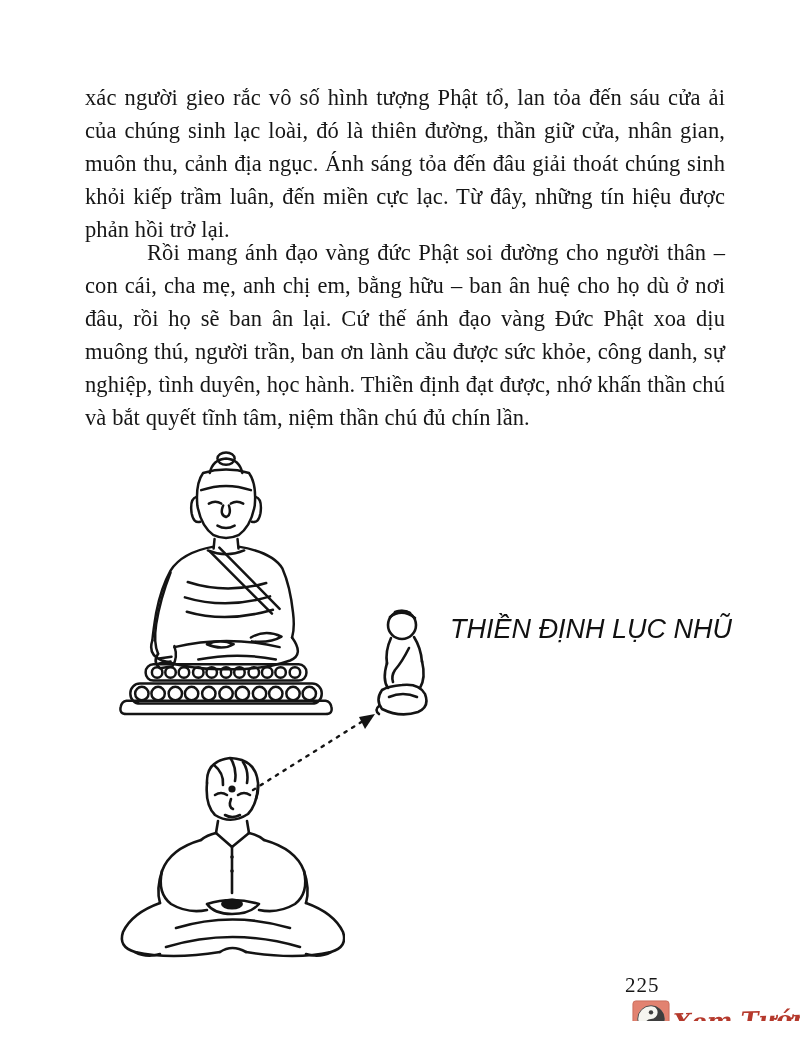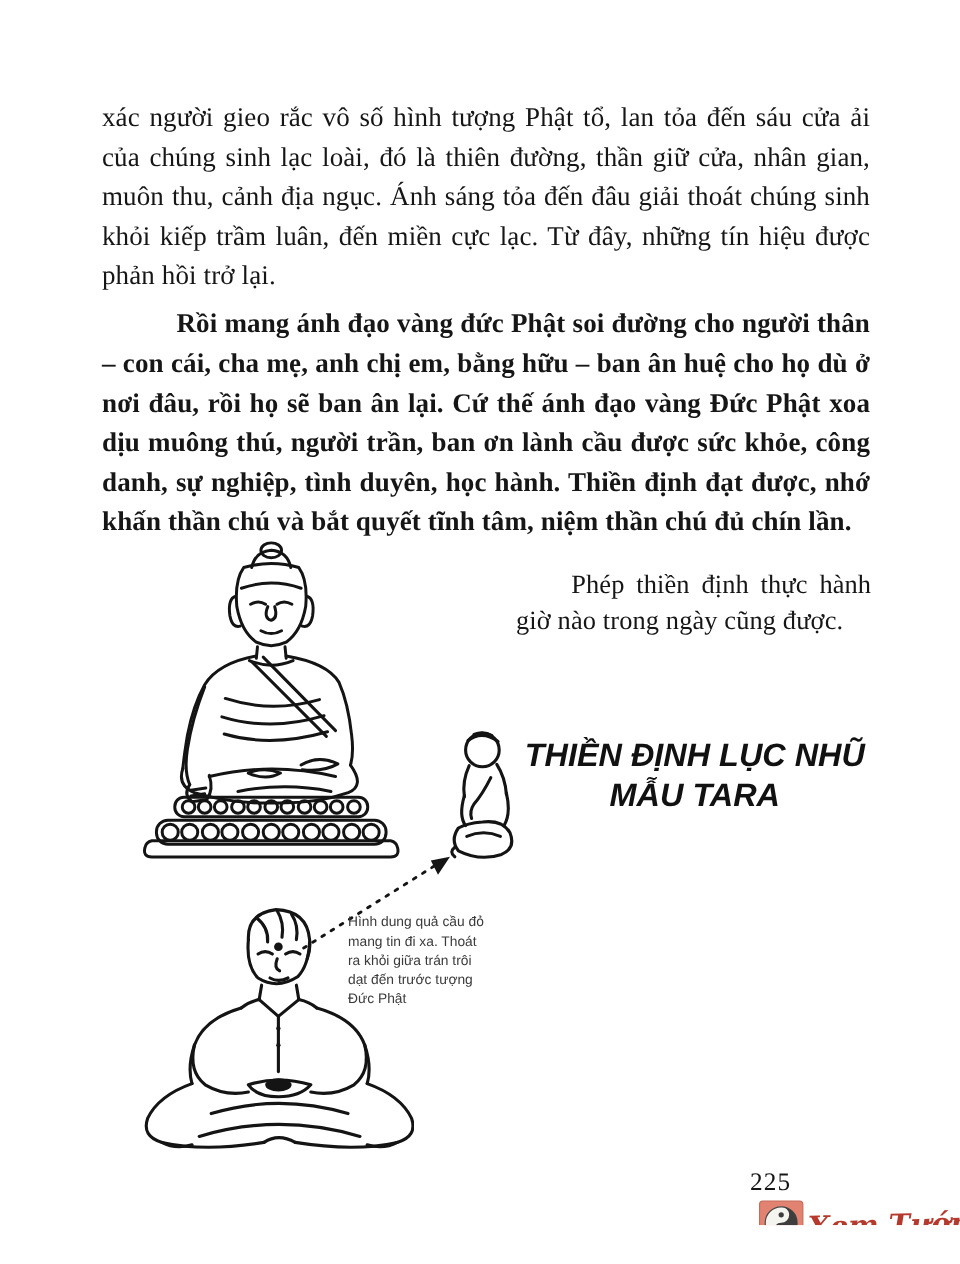--- a/index.html
+++ b/index.html
@@ -12,34 +12,34 @@
     overflow:hidden;
   }
   .par{
     position:absolute;
     text-align:justify;
     font-size:22.5px;
     line-height:33px;
     letter-spacing:0.1px;
   }
   .p1{left:85px;top:58px;width:640px;}
-  .p2{left:85px;top:230px;width:640px;text-indent:62px;font-weight:bold;}
+  .p2{left:85px;top:213px;width:640px;text-indent:62px;}
   .col-par{
     position:absolute;
     text-align:justify;
     font-size:22px;
     letter-spacing:0.1px;
   }
   .col-intro{left:430px;top:450px;width:296px;line-height:30px;text-indent:46px;}
   .col-body{left:430px;top:667px;width:296px;line-height:30.5px;text-indent:46px;}
   .col-heading{
     position:absolute;left:426px;top:590px;width:306px;
-    text-align:center;
+    text-align:right;
     font-family:"Liberation Sans",sans-serif;
-    font-style:italic;font-weight:bold;
+    font-style:italic;font-weight:normal;
     font-size:27px;line-height:34px;
     letter-spacing:0px;
     color:#111;
   }
   .illo{position:absolute;}
   .illo svg{display:block;}
   .caption{
     position:absolute;left:290px;top:761px;width:158px;
     font-family:"Liberation Sans",sans-serif;
     font-size:11.5px;line-height:16px;
@@ -184,31 +184,23 @@
         <path d="M50,150 Q22,160 13,179 Q8,194 25,199 Q60,207 110,199"></path>
         <path d="M196,150 Q224,160 233,179 Q238,194 221,199 Q186,207 136,199"></path>
         <path d="M110,199 Q122,191 136,199"></path>
         <path d="M66,175 Q122,158 180,175"></path>
         <path d="M56,194 Q122,174 190,194"></path>
         <path d="M25,199 Q36,205 50,201 M221,199 Q210,205 196,201"></path>
       </g>
     </svg>
   </div>
 
-  <div class="caption">
-    <div>Hình dung quả cầu đỏ</div>
-    <div>mang tin đi xa. Thoát</div>
-    <div>ra khỏi giữa trán trôi</div>
-    <div>dạt đến trước tượng</div>
-    <div>Đức Phật</div>
-  </div>
-
-  <p class="col-par col-intro">Phép thiền định thực hành giờ nào trong ngày cũng được.</p>
-
-  <h2 class="col-heading"><span>THIỀN ĐỊNH LỤC NHŨ</span><br><span>MẪU TARA</span></h2>
+
+
+  <h2 class="col-heading"><span>THIỀN ĐỊNH LỤC NHŨ</span><br></h2>
 
 
   <div class="page-num">225</div>
 
   <div class="watermark">
     <svg width="38" height="38" viewBox="0 0 40 40">
       <rect x="1" y="1" width="38" height="38" rx="3" fill="#e28270" stroke="#c96a59"></rect>
       <circle cx="20" cy="20" r="14" fill="#f5f5f0" stroke="#4a4a4a"></circle>
       <path d="M20,6 A14,14 0 0 1 20,34 A7,7 0 0 1 20,20 A7,7 0 0 0 20,6 Z" fill="#3d3d3d"></path>
       <circle cx="20" cy="13" r="2.3" fill="#3d3d3d"></circle>

